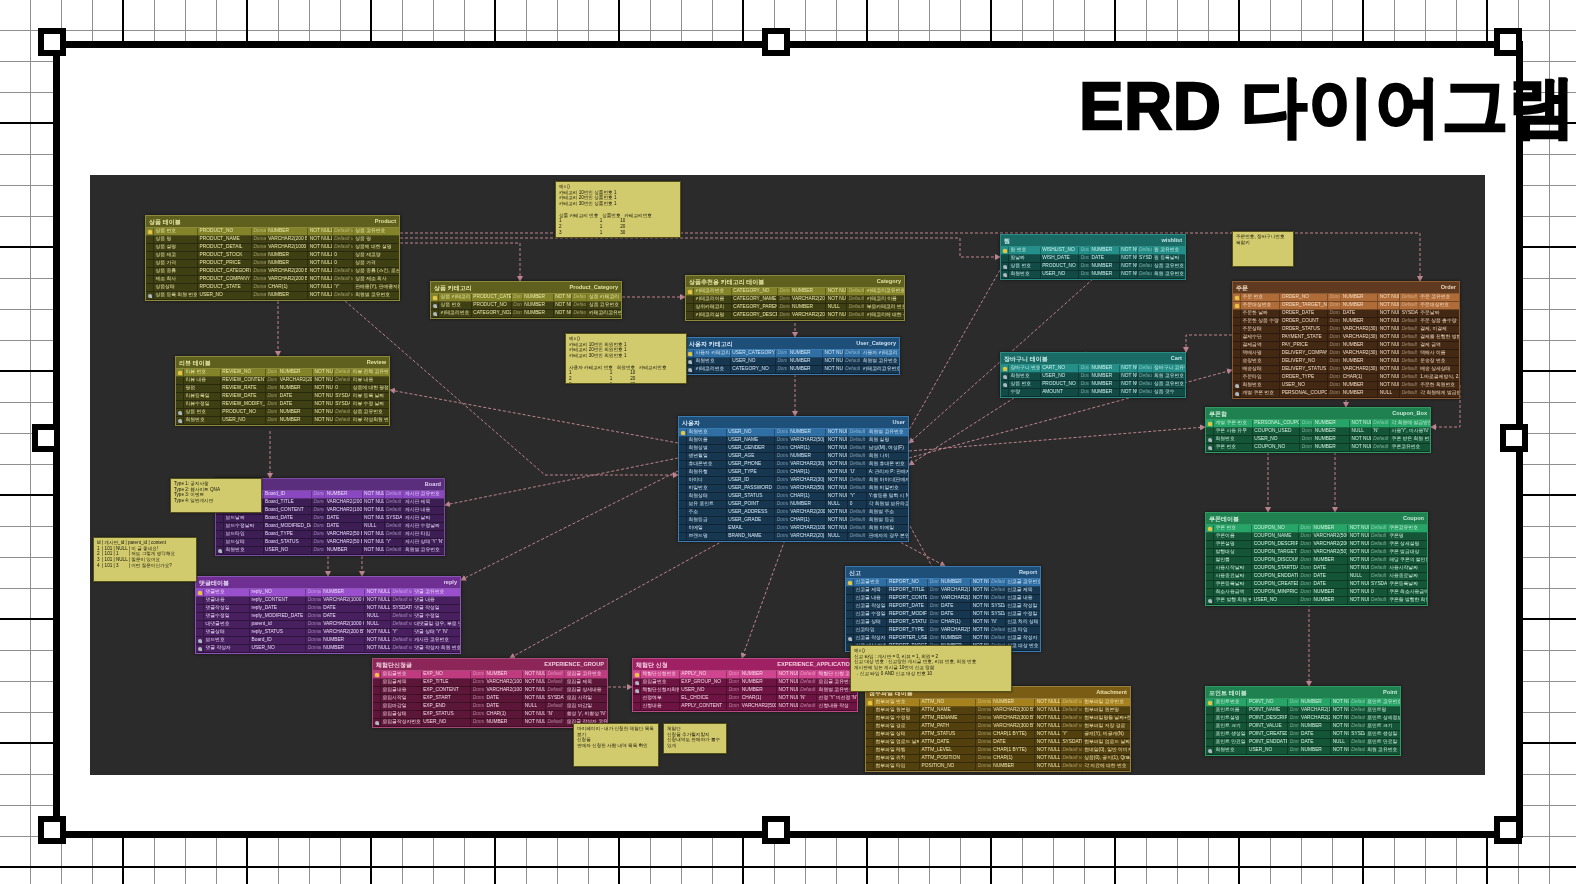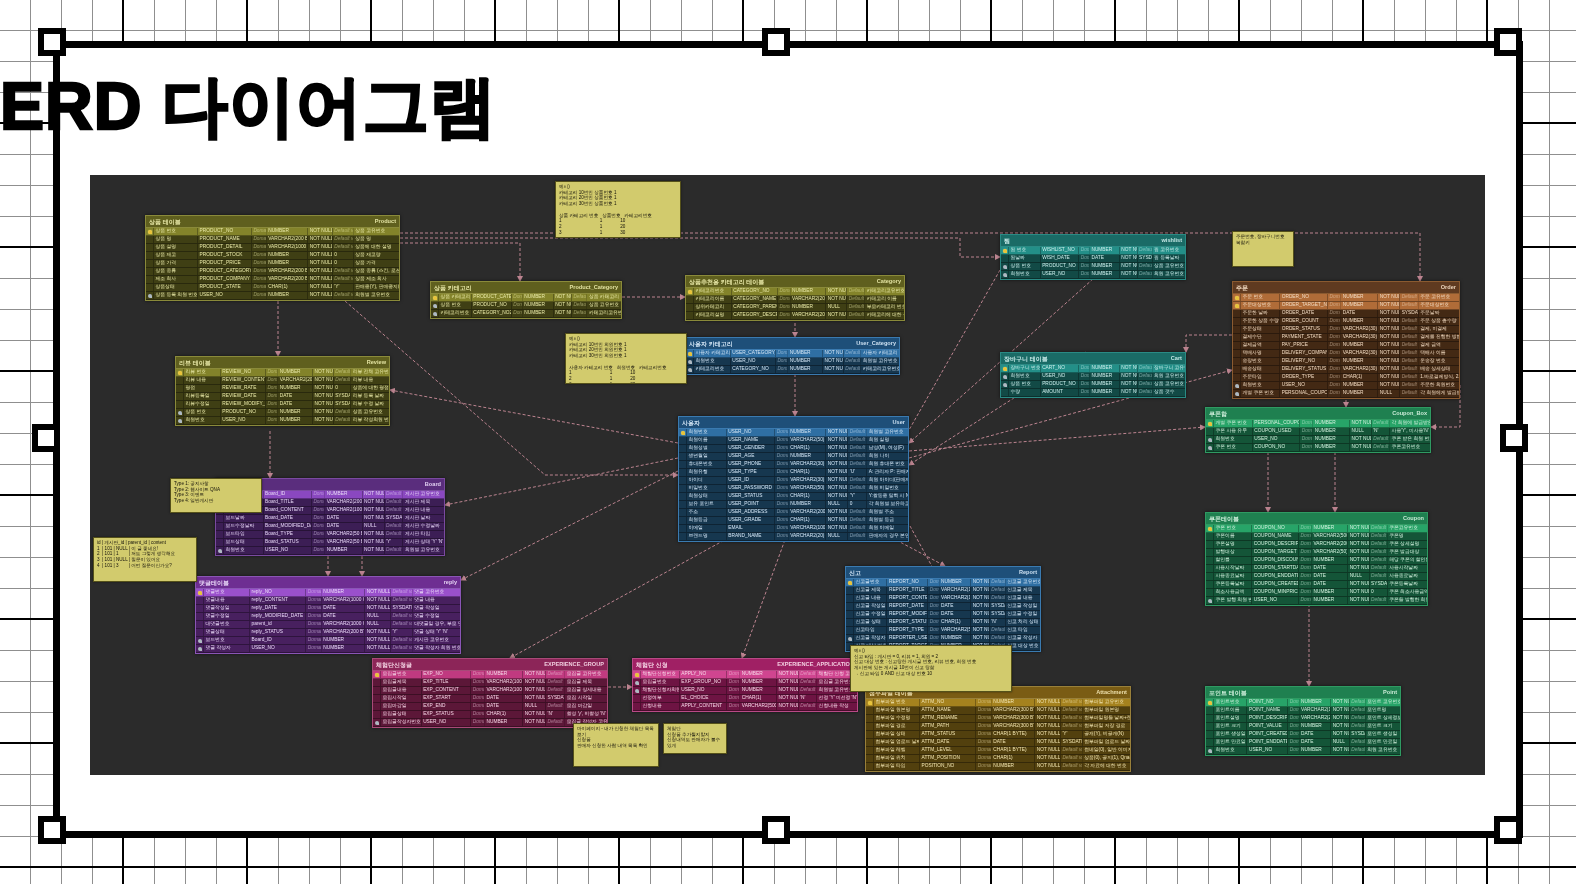--- a/index.html
+++ b/index.html
@@ -10,21 +10,21 @@
     background-image:
       repeating-linear-gradient(to right, transparent 0 122px, #000 122px 124px),
       repeating-linear-gradient(to bottom, transparent 0 122px, #000 122px 124px),
       repeating-linear-gradient(to right, transparent 0 30px, #8f8f8f 30px 31px),
       repeating-linear-gradient(to bottom, transparent 0 30px, #8f8f8f 30px 31px);
   }
   #artboard{position:absolute;left:53px;top:41px;width:1470px;height:797px;background:#fff;z-index:1;}
   #sel-frame{position:absolute;left:53px;top:41px;width:1470px;height:797px;border:7px solid #000;box-sizing:border-box;z-index:9;pointer-events:none;}
   .handle{position:absolute;width:16px;height:16px;background:#fff;border:6px solid #000;z-index:10;}
   #page-title{
-    position:absolute;left:0;top:62px;width:1576px;text-align:left;z-index:3;
+    position:absolute;left:0;top:62px;width:1576px;text-align:right;z-index:3;
     font-size:66px;font-weight:900;color:#000;letter-spacing:1px;
     -webkit-text-stroke:2.5px #000;
   }
   #canvas{position:absolute;left:90px;top:175px;width:1395px;height:600px;background:#2b2b2b;z-index:2;}
   #rel-lines{position:absolute;left:0;top:0;z-index:1;}
   .entity{
     position:absolute;z-index:3;box-sizing:border-box;
     border:1px solid var(--bd);background:var(--body);color:var(--tx);
     font-size:4.8px;line-height:1;box-shadow:0 0 3px rgba(0,0,0,.6);
   }

